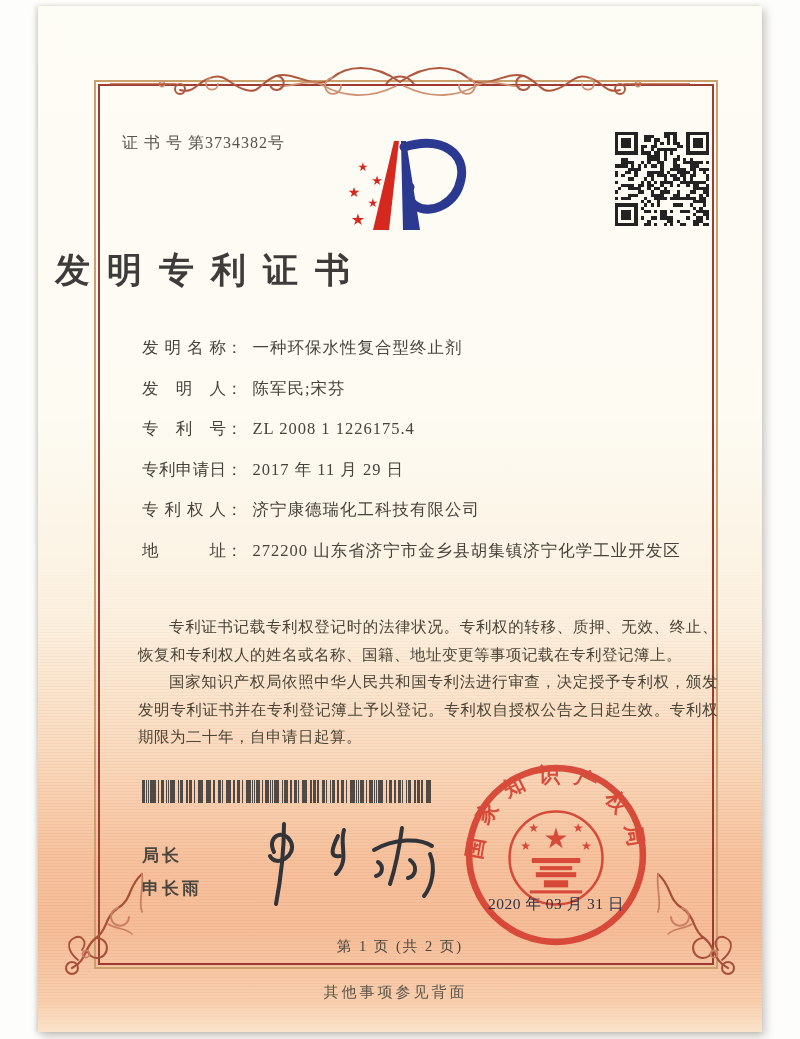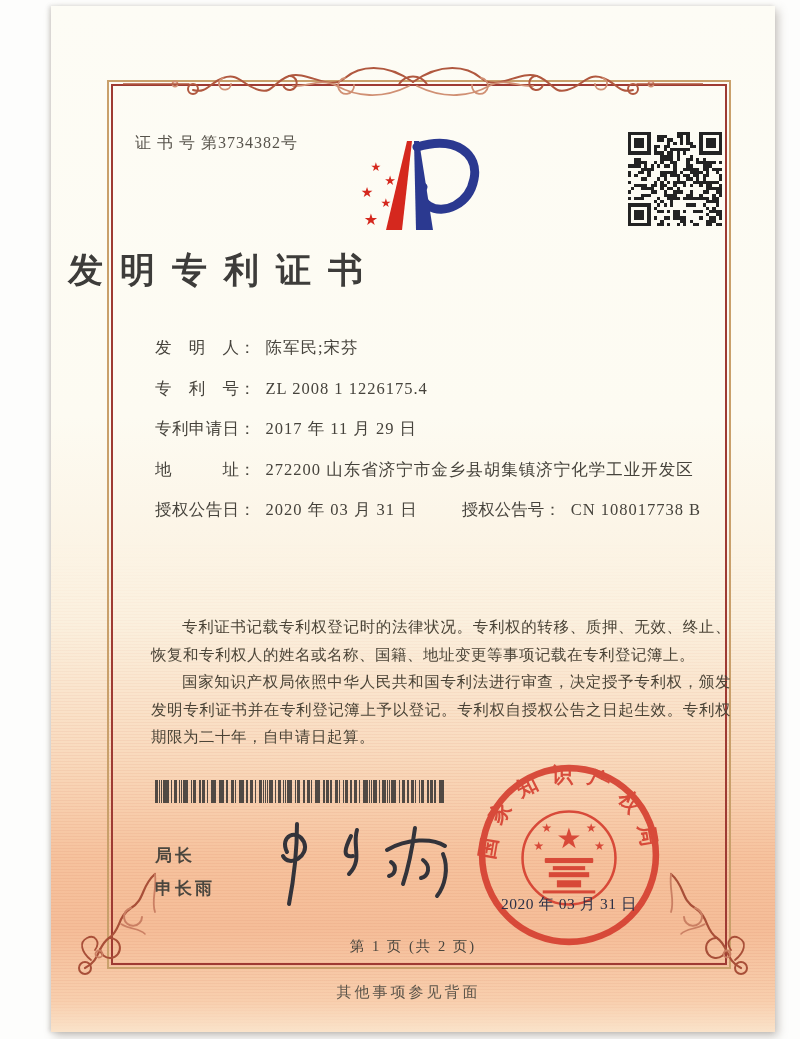--- a/index.html
+++ b/index.html
@@ -1,20 +1,20 @@
 <!DOCTYPE html>
 <html><head>
 <meta charset="utf-8">
 <style>
   html,body{margin:0;padding:0;}
   body{width:800px;height:1039px;background:#fdfdfc;position:relative;overflow:hidden;
        font-family:"Liberation Serif","DejaVu Serif",serif;}
   .page{position:absolute;left:38px;top:6px;width:724px;height:1026px;
         background:linear-gradient(180deg,#fdfcf5 0%,#fdfbf2 40%,#fbf0de 60%,#f9dabd 73%,#f6c29d 83%,#f5bd98 90%,#f8cfae 97%,#fae3ca 100%);
-        box-shadow:3px 4px 9px rgba(110,100,90,.38),-2px 0 4px rgba(110,100,90,.22);margin-left:13px;}
+        box-shadow:3px 4px 9px rgba(110,100,90,.38),-2px 0 4px rgba(110,100,90,.22);}
   .page::after{content:"";position:absolute;inset:0;pointer-events:none;
         background:repeating-linear-gradient(0deg,rgba(205,100,70,.08) 0 1px,transparent 1px 3px);
         -webkit-mask-image:linear-gradient(180deg,transparent 0 52%,#000 72% 95%,transparent 100%);
         mask-image:linear-gradient(180deg,transparent 0 52%,#000 72% 95%,transparent 100%);}
   .frame{position:absolute;left:60px;top:78px;width:612px;height:877px;
         border:2px solid #9e3b33;outline:2px solid #c9a06b;outline-offset:2px;z-index:1;}
   .abs{position:absolute;z-index:3;}
   .cert-no{left:84px;top:127px;font-size:16px;color:#57534b;letter-spacing:1px;}
   .logo{left:292px;top:128px;width:150px;height:102px;}
   .qr{left:576px;top:126px;width:96px;height:94px;}
@@ -424,33 +424,36 @@
           <rect x="27" y="28" width="1" height="1"></rect>
           <rect x="28" y="28" width="1" height="1"></rect>
         </g>
     </svg>
   </div>
 
   <div class="abs title">发明专利证书</div>
 
   <div class="abs fields">
     <div class="frow">
+      <span class="flabel">发明名称</span><span class="fcolon">：</span><span class="fvalue">一种环保水性复合型终止剂</span>
+    </div>
+    <div class="frow">
       <span class="flabel">发明人</span><span class="fcolon">：</span><span class="fvalue">陈军民;宋芬</span>
     </div>
     <div class="frow">
       <span class="flabel">专利号</span><span class="fcolon">：</span><span class="fvalue">ZL 2008 1 1226175.4</span>
     </div>
     <div class="frow">
       <span class="flabel">专利申请日</span><span class="fcolon">：</span><span class="fvalue">2017 年 11 月 29 日</span>
     </div>
     <div class="frow">
-      <span class="flabel">地址</span><span class="fcolon">：</span><span class="fvalue">272200 山东省济宁市金乡县胡集镇济宁化学工业开发区</span>
+      <span class="flabel">专利权人</span><span class="fcolon">：</span><span class="fvalue">济宁康德瑞化工科技有限公司</span>
     </div>
     <div class="frow">
-      <span class="flabel">授权公告日</span><span class="fcolon">：</span><span class="fvalue">2020 年 03 月 31 日</span><span class="fgroup2"><span>授权公告号</span><span class="fcolon">：</span><span class="fvalue">CN 108017738 B</span></span>
+      <span class="flabel">地址</span><span class="fcolon">：</span><span class="fvalue">272200 山东省济宁市金乡县胡集镇济宁化学工业开发区</span>
     </div>
   </div>
 
   <div class="abs paras">
     <p>专利证书记载专利权登记时的法律状况。专利权的转移、质押、无效、终止、恢复和专利权人的姓名或名称、国籍、地址变更等事项记载在专利登记簿上。</p>
     <p>国家知识产权局依照中华人民共和国专利法进行审查，决定授予专利权，颁发发明专利证书并在专利登记簿上予以登记。专利权自授权公告之日起生效。专利权期限为二十年，自申请日起算。</p>
   </div>
 
   <div class="abs barcode"></div>
 

